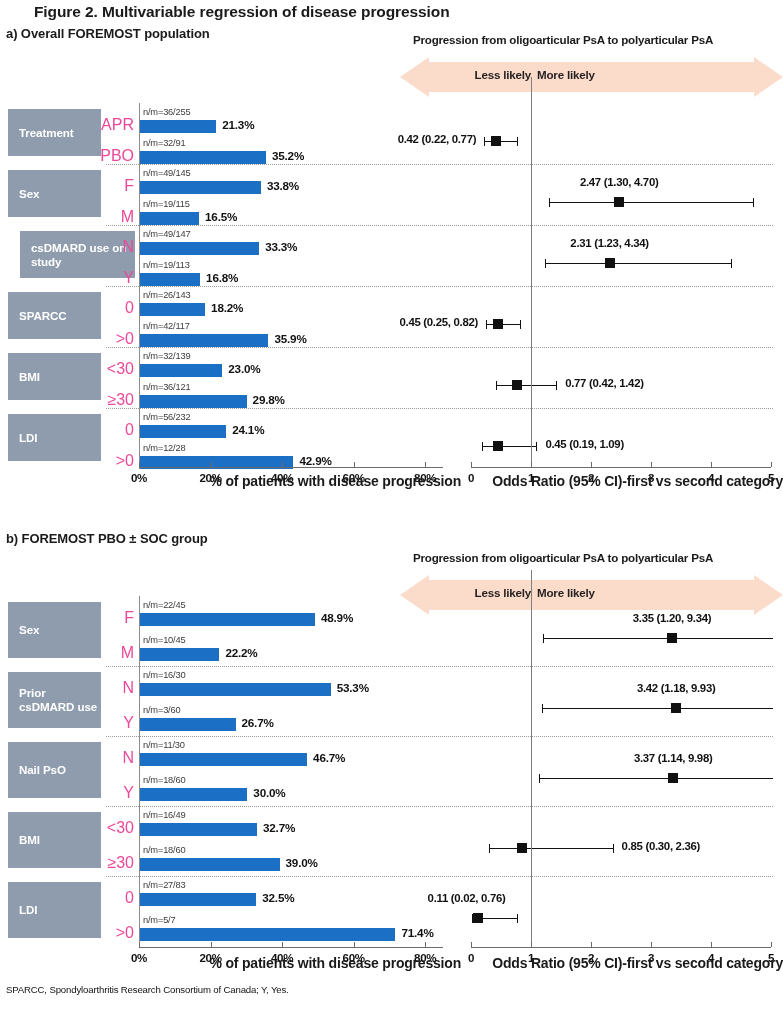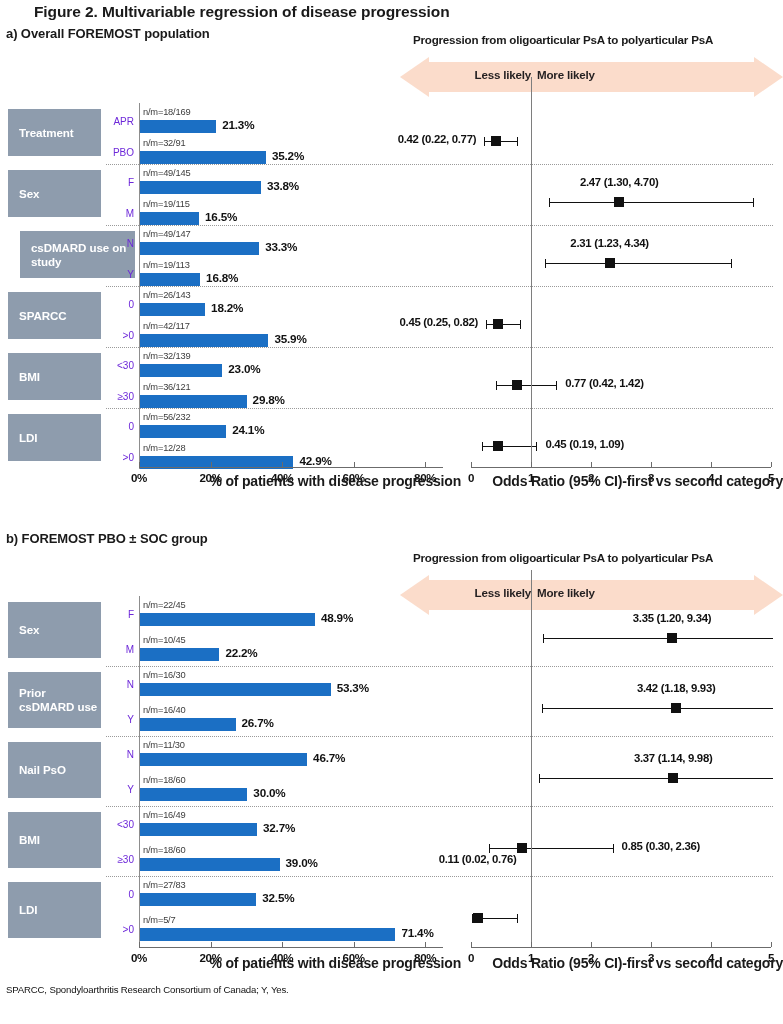--- a/index.html
+++ b/index.html
@@ -29,21 +29,21 @@
   
   .panel{position:absolute;}
   .dotted-sep{position:absolute;height:0;border-top:1.5px dotted #9a9a9a;}
 
   
   .cat-box{position:absolute;background:#8e9cad;color:#ffffff;
            font-size:11.6px;font-weight:bold;display:flex;align-items:center;
            padding-left:11px;box-sizing:border-box;letter-spacing:-0.1px;line-height:1.18;}
 
   
-  .lvl{position:absolute;font-size:10px;text-align:right;color:#6d28d9;}
+  .lvl{position:absolute;font-size:16px;text-align:right;color:#ec4899;}
 
   
   .nm{position:absolute;font-size:9.3px;color:#3c3c3c;letter-spacing:-0.2px;}
 
   
   .bar{position:absolute;background:#1b6fc4;height:13px;}
   .barval{position:absolute;font-size:11.7px;font-weight:bold;color:#111;letter-spacing:-0.2px;}
 
   
   .baxis{position:absolute;border-top:1px solid #6b6b6b;height:0;}
@@ -87,21 +87,21 @@
     <div class="bar"></div>
     <div class="tipR"></div>
     <div class="lbl lblL" style="left:30px;width:101px;">Less likely</div>
     <div class="lbl lblR" style="left:137px;width:120px;">More likely</div>
   </div>
 
   <div id="panelA" class="panel">
       <div class="cat-box" style="left: 8px; top: 109px; width: 93px; height: 47px;">
         <span>Treatment</span>
       </div>
-      <div class="nm" style="left: 143px; top: 107px;">n/m=18/169</div>
+      <div class="nm" style="left: 143px; top: 107px;">n/m=36/255</div>
       <div class="lvl" style="left: 96px; width: 38px; top: 116px;">APR</div>
       <div class="bar" style="left: 140px; top: 120px; width: 76.2067px;"></div>
       <div class="barval" style="left: 222.207px; top: 118px;">21.3%</div>
       <div class="nm" style="left: 143px; top: 137.5px;">n/m=32/91</div>
       <div class="lvl" style="left: 96px; width: 38px; top: 146.5px;">PBO</div>
       <div class="bar" style="left: 140px; top: 150.5px; width: 125.938px;"></div>
       <div class="barval" style="left: 271.938px; top: 148.5px;">35.2%</div>
       <div class="ci-line" style="left: 484.2px; width: 33px; top: 140.5px;"></div>
       <div class="ci-cap" style="left: 484.2px; top: 136.5px;"></div>
       <div class="ci-cap" style="left: 517.2px; top: 136.5px;"></div>
@@ -236,21 +236,21 @@
       <div class="ci-box" style="left: 667px; top: 633px; width: 10px; height: 10px;"></div>
       <div class="ci-lbl" style="left: 622px; top: 612px; width: 100px; text-align: center;">3.35 (1.20, 9.34)</div>
       <div class="dotted-sep" style="left: 106px; width: 667px; top: 666px;"></div>
       <div class="cat-box" style="left: 8px; top: 672px; width: 93px; height: 56px;">
         <span>Prior csDMARD use</span>
       </div>
       <div class="nm" style="left: 143px; top: 670px;">n/m=16/30</div>
       <div class="lvl" style="left: 96px; width: 38px; top: 679px;">N</div>
       <div class="bar" style="left: 140px; top: 683px; width: 190.696px;"></div>
       <div class="barval" style="left: 336.696px; top: 681px;">53.3%</div>
-      <div class="nm" style="left: 143px; top: 705px;">n/m=16/40</div>
+      <div class="nm" style="left: 143px; top: 705px;">n/m=3/60</div>
       <div class="lvl" style="left: 96px; width: 38px; top: 714px;">Y</div>
       <div class="bar" style="left: 140px; top: 718px; width: 95.5267px;"></div>
       <div class="barval" style="left: 241.527px; top: 716px;">26.7%</div>
       <div class="ci-line" style="left: 541.8px; width: 231.2px; top: 708px;"></div>
       <div class="ci-cap" style="left: 541.8px; top: 704px;"></div>
       <div class="ci-box" style="left: 671.2px; top: 703px; width: 10px; height: 10px;"></div>
       <div class="ci-lbl" style="left: 626.2px; top: 682px; width: 100px; text-align: center;">3.42 (1.18, 9.93)</div>
       <div class="dotted-sep" style="left: 106px; width: 667px; top: 736px;"></div>
       <div class="cat-box" style="left: 8px; top: 742px; width: 93px; height: 56px;">
         <span>Nail PsO</span>
@@ -293,21 +293,21 @@
       <div class="bar" style="left: 140px; top: 893px; width: 116.278px;"></div>
       <div class="barval" style="left: 262.278px; top: 891px;">32.5%</div>
       <div class="nm" style="left: 143px; top: 915px;">n/m=5/7</div>
       <div class="lvl" style="left: 96px; width: 38px; top: 924px;">&gt;0</div>
       <div class="bar" style="left: 140px; top: 928px; width: 255.453px;"></div>
       <div class="barval" style="left: 401.453px; top: 926px;">71.4%</div>
       <div class="ci-line" style="left: 472.2px; width: 44.4px; top: 918px;"></div>
       <div class="ci-cap" style="left: 472.2px; top: 914px;"></div>
       <div class="ci-cap" style="left: 516.6px; top: 914px;"></div>
       <div class="ci-box" style="left: 472.6px; top: 913px; width: 10px; height: 10px;"></div>
-      <div class="ci-lbl" style="left: 427.6px; top: 853px; width: 100px; text-align: center;">0.11 (0.02, 0.76)</div>
+      <div class="ci-lbl" style="left: 427.6px; top: 892px; width: 100px; ">0.11 (0.02, 0.76)</div>
       <div class="bvaxis" style="left: 139px; top: 596px; height: 350px;"></div>
       <div class="baxis" style="left: 139px; width: 304.111px; top: 947px;"></div>
       <div class="btick" style="left: 139px; top: 942px;"></div>
       <div class="bticklbl" style="left: 114px; width: 50px; top: 951px;">0%</div>
       <div class="btick" style="left: 210.556px; top: 942px;"></div>
       <div class="bticklbl" style="left: 185.556px; width: 50px; top: 951px;">20%</div>
       <div class="btick" style="left: 282.111px; top: 942px;"></div>
       <div class="bticklbl" style="left: 257.111px; width: 50px; top: 951px;">40%</div>
       <div class="btick" style="left: 353.667px; top: 942px;"></div>
       <div class="bticklbl" style="left: 328.667px; width: 50px; top: 951px;">60%</div>

